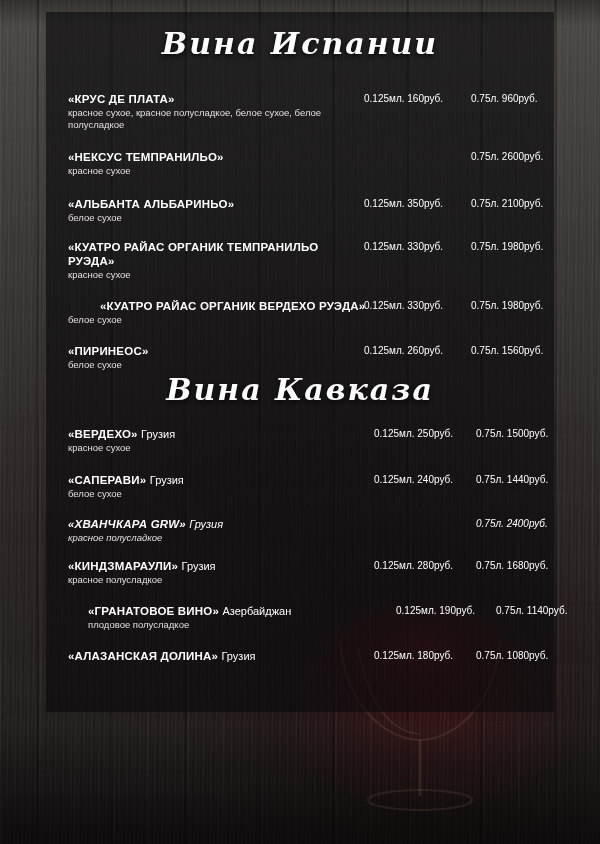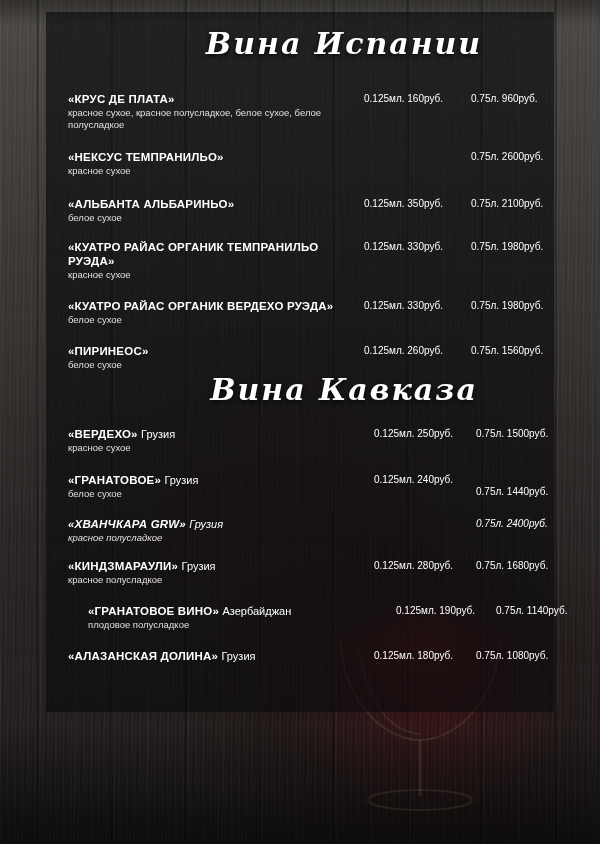--- a/index.html
+++ b/index.html
@@ -90,21 +90,20 @@
     top: 12px;
     width: 508px;
     height: 700px;
     background: rgba(10,10,11,0.62);
     pointer-events: none;
   }
 
   .content {
     position: absolute;
     inset: 0;
-    padding-left: 44px;
   }
 
   
   .section-title {
     position: absolute;
     width: 100%;
     text-align: center;
     color: #ffffff;
     font-family: "DejaVu Serif", serif;
     font-style: italic;
@@ -218,21 +217,21 @@
     <div class="item" style="top:240px;">
       <div class="name" style="max-width:292px;">«КУАТРО РАЙАС ОРГАНИК ТЕМПРАНИЛЬО РУЭДА»</div>
       <div class="desc">красное сухое</div>
       <div class="prices">
         <span class="price p1">0.125мл.  330руб.</span>
         <span class="price p2">0.75л.  1980руб.</span>
       </div>
     </div>
 
     <div class="item" style="top:299px;">
-      <div class="name" style="max-width:300px;">«КУАТРО РАЙАС ОРГАНИК ВЕРДЕХО РУЭДА»</div>
+      <div class="name" style="max-width:300px;margin-left:32px;">«КУАТРО РАЙАС ОРГАНИК ВЕРДЕХО РУЭДА»</div>
       <div class="desc">белое сухое</div>
       <div class="prices">
         <span class="price p1">0.125мл.  330руб.</span>
         <span class="price p2">0.75л.  1980руб.</span>
       </div>
     </div>
 
     <div class="item" style="top:344px;">
       <div class="name">«ПИРИНЕОС»</div>
       <div class="desc">белое сухое</div>
@@ -251,27 +250,27 @@
       </div>
       <div class="desc">красное сухое</div>
       <div class="prices">
         <span class="price p1" style="left:10px;">0.125мл. 250руб.</span>
         <span class="price p2" style="left:112px;">0.75л. 1500руб.</span>
       </div>
     </div>
 
     <div class="item" style="top:473px;">
       <div class="name">
-        <span>«ГРАНАТОВОЕ»</span>
+        <span>«САПЕРАВИ»</span>
         <span class="region">Грузия</span>
       </div>
       <div class="desc">белое сухое</div>
       <div class="prices">
         <span class="price p1" style="left:10px;">0.125мл. 240руб.</span>
-        <span class="price p2" style="left:112px;margin-top:12px;">0.75л. 1440руб.</span>
+        <span class="price p2" style="left:112px;">0.75л. 1440руб.</span>
       </div>
     </div>
 
     <div class="item" style="top:517px;font-style:italic;">
       <div class="name">
         <span>«ХВАНЧКАРА GRW»</span>
         <span class="region">Грузия</span>
       </div>
       <div class="desc">красное полусладкое</div>
       <div class="prices">

